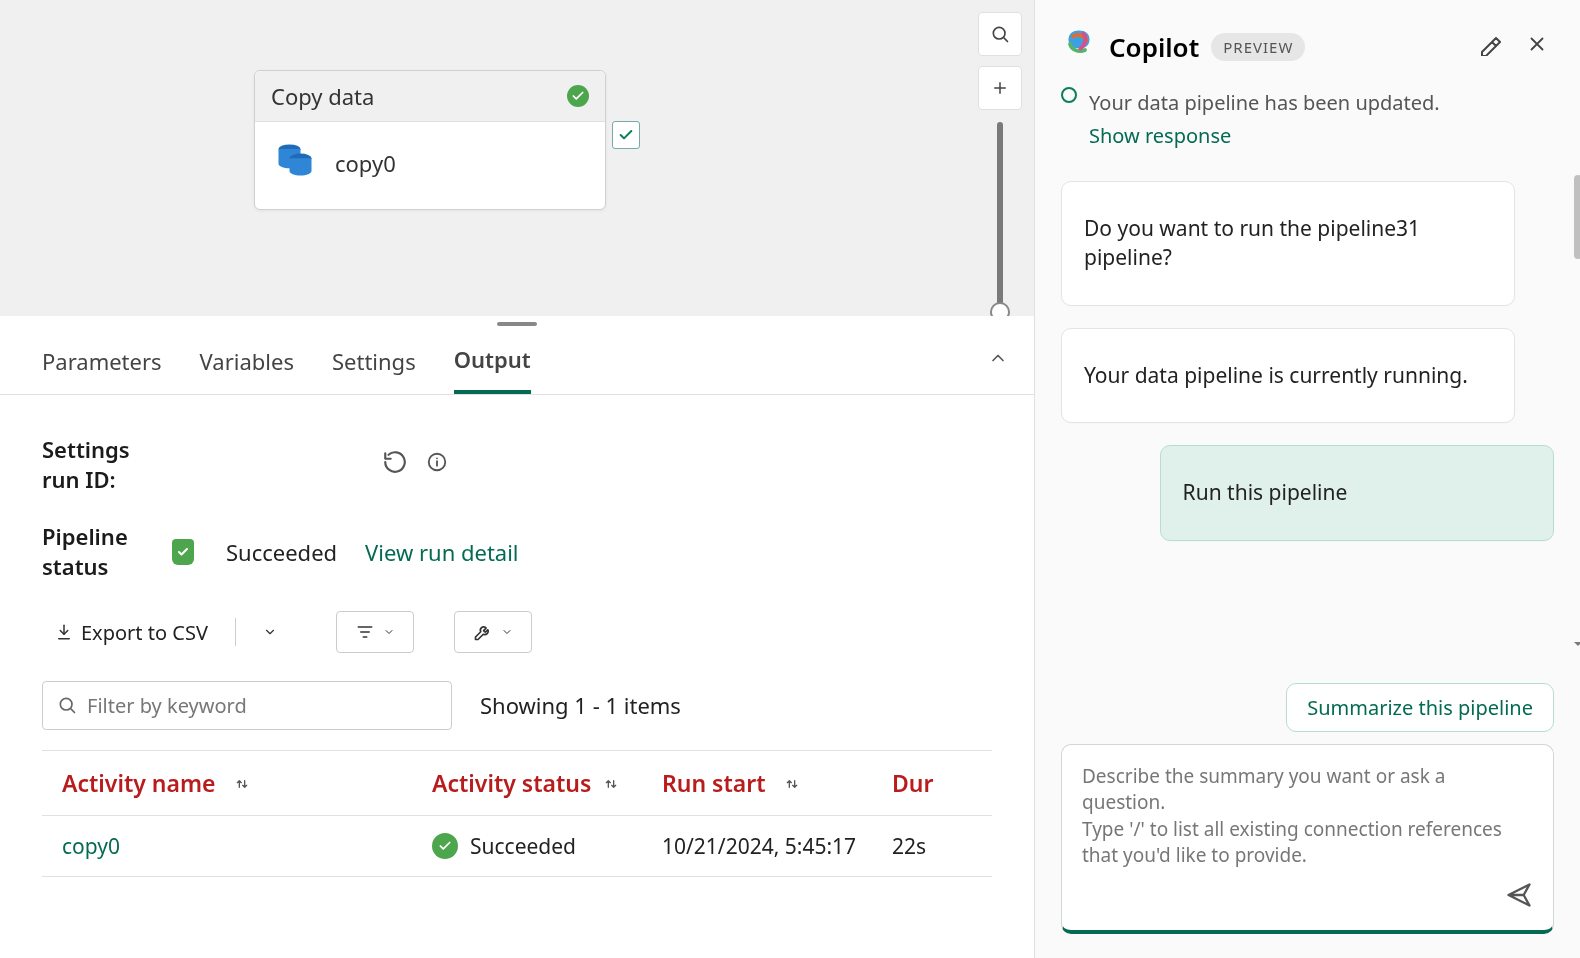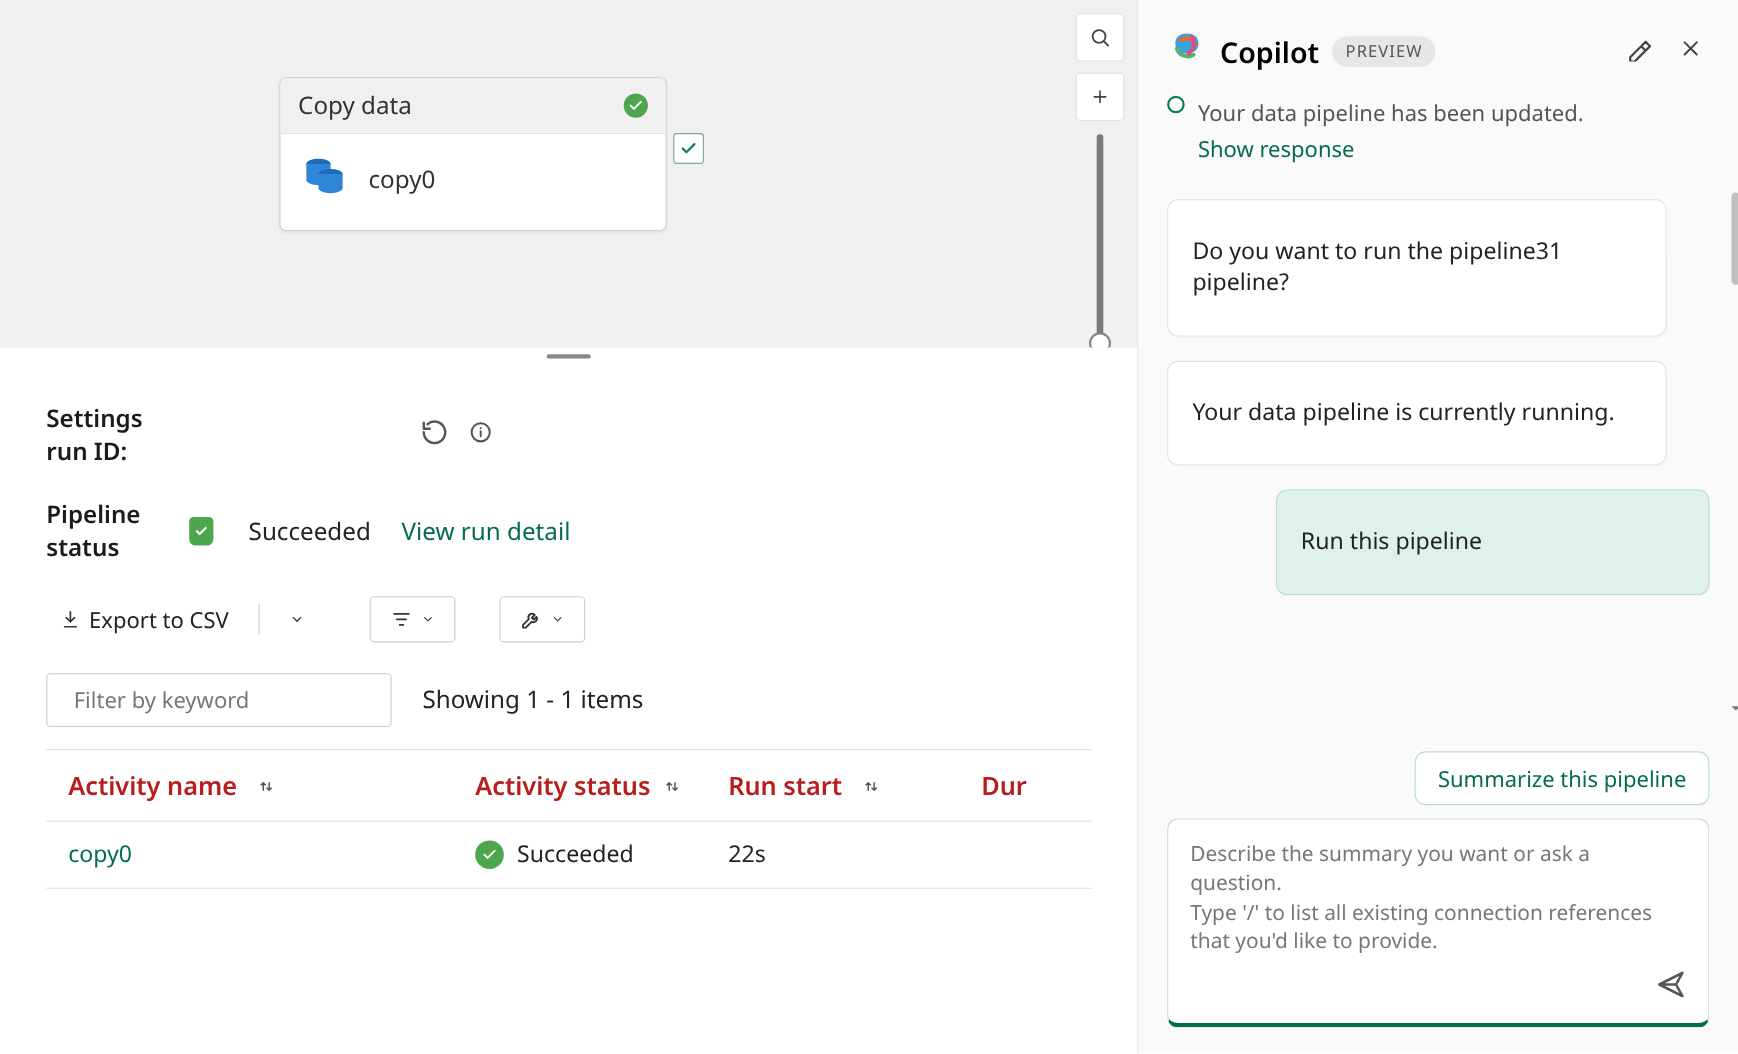--- a/index.html
+++ b/index.html
@@ -38,21 +38,21 @@
   .reload-icon svg, .info-icon svg { stroke:#555; }
   .shield { width: 22px; height: 26px; background: #4da64d; border-radius: 4px 4px 6px 6px; display:flex; align-items:center; justify-content:center; margin-right: 14px;}
   .shield svg { fill:#fff; }
   .status-text { font-size: 22px; color:#222; margin-right: 10px;}
   .link { color: #046b52; font-size:22px; cursor:pointer;}
 
   .toolbar { display:flex; align-items:center; gap:14px; margin: 10px 0 26px; }
   .tbtn { display:flex; align-items:center; gap:8px; padding:8px 12px; border:1px solid transparent; border-radius:4px; cursor:pointer; font-size:20px; color:#222;}
   .tbtn.box { border-color:#ccc; padding:10px 18px;}
   .divider { width:1px; height:28px; background:#ccc;}
-  .filter-input-wrap { display:flex; align-items:center; gap:10px; border:1px solid #ccc; border-radius:4px; padding:10px 14px; width: 314px; }
+  .filter-input-wrap { display:flex; align-items:center; gap:10px; border:1px solid #ccc; border-radius:4px; padding:10px 14px; width: 410px; }
   .filter-input { border:none; outline:none; font-size:20px; flex:1; color:#333; }
   .filter-input::placeholder { color:#777; }
   .showing { font-size:22px; color:#222; margin-left:10px;}
   .table-row-filter { display:flex; align-items:center; gap:18px; margin-bottom:20px;}
 
   .grid { border-top:1px solid #e0e0e0; }
   .grid-head, .grid-row { display:flex; align-items:center; padding: 16px 20px; border-bottom:1px solid #e0e0e0;}
   .grid-head { font-weight:600; font-size:23px; color:#b91c1c;}
   .grid-row { font-size:21px; color:#222;}
   .col-name { flex: 0 0 370px; display:flex; align-items:center; gap:18px;}
@@ -133,20 +133,31 @@
           </svg>
       </div>
       <div class="slider-track">
         <div class="slider-thumb"></div>
       </div>
     </div>
   </div>
 
   <div class="grabber"></div>
 
+  <div class="tabs">
+    <div class="tab">Parameters</div>
+    <div class="tab">Variables</div>
+    <div class="tab">Settings</div>
+    <div class="tab active">Output</div>
+    <div class="collapse-caret">
+      <svg width="20" height="20" viewBox="0 0 24 24" fill="none">
+          <path d="M6 15l6-6 6 6" stroke-width="2" stroke-linecap="round" stroke-linejoin="round"></path>
+        </svg>
+    </div>
+  </div>
 
   <div class="panel-body">
      <div class="row">
        <div class="lbl">Settings run ID:</div>
        <div class="val-area" style="margin-left:230px;">
          <span class="reload-icon">
            <svg width="26" height="26" viewBox="0 0 24 24" fill="none">
               <path d="M3 12a9 9 0 1 0 3-6.7" stroke-width="2" stroke-linecap="round"></path>
               <path d="M3 4v5h5" stroke-width="2" stroke-linecap="round" stroke-linejoin="round"></path>
             </svg>
@@ -246,20 +257,23 @@
             <span class="cell-link">copy0</span>
           </div>
          <div class="col-status">
            <span class="status-circle-green" style="width:26px;height:26px;">
              <svg width="14" height="14" viewBox="0 0 24 24">
                 <path d="M20 6L9 17l-5-5" stroke="#fff" stroke-width="3" fill="none" stroke-linecap="round" stroke-linejoin="round"></path>
               </svg>
            </span>
            <span>Succeeded</span>
          </div>
+         <div class="col-start">
+            <span>10/21/2024, 5:45:17</span>
+          </div>
          <div class="col-dur"><span>22s</span></div>
        </div>
      </div>
   </div>
 </div>
 
 <div class="copilot-pane">
   <div class="copilot-head">
     <span class="copilot-logo">
       <svg viewBox="0 0 48 48">

